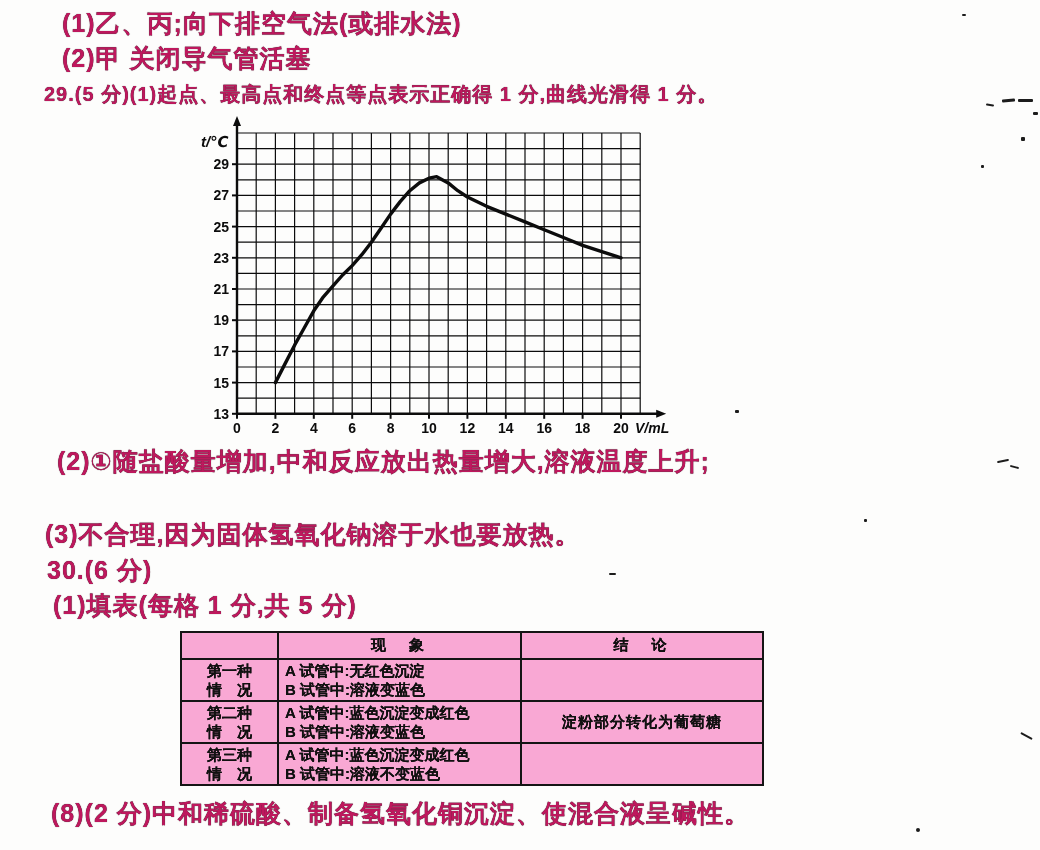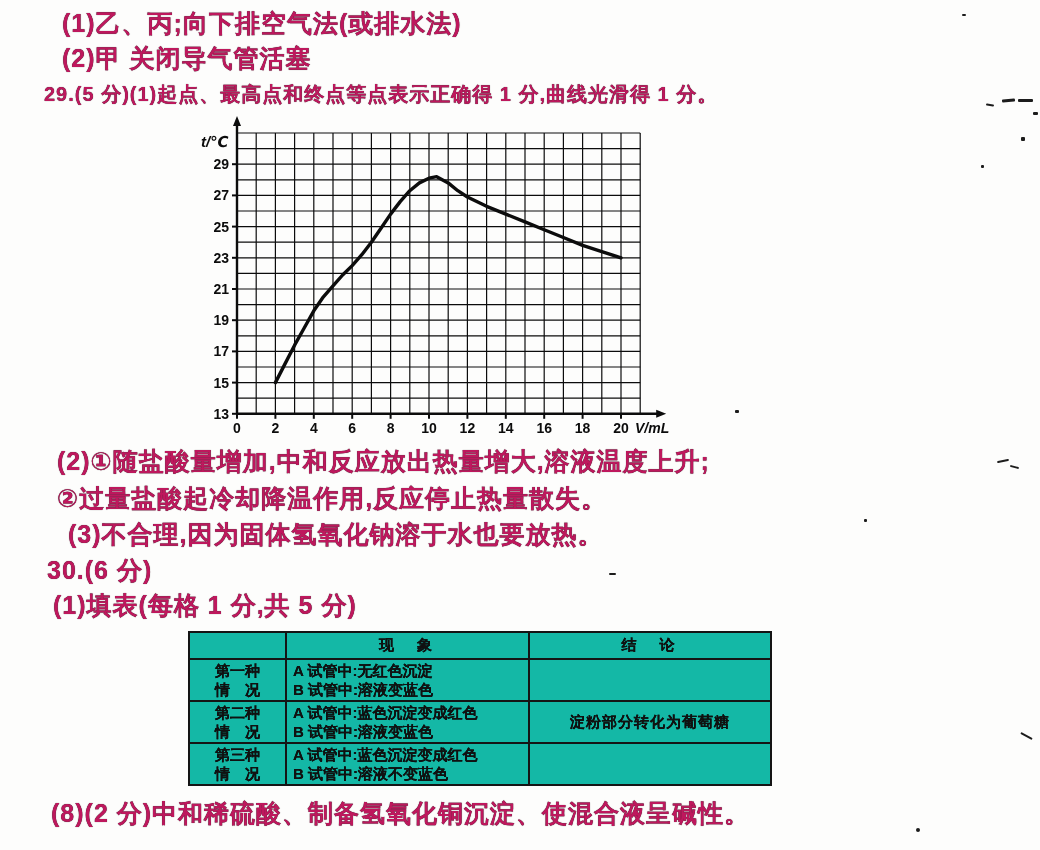--- a/index.html
+++ b/index.html
@@ -18,25 +18,25 @@
     font-weight:700;
     font-size:25px;
     letter-spacing:1px;
     color:#be185d;
     text-shadow:0 0 0.7px #000;
     white-space:nowrap;
   }
   .chart-wrap{position:absolute;left:195px;top:114px;width:490px;height:340px;}
   
   table.anstable{
-    position:absolute;left:188px;top:631px;
+    position:absolute;left:180px;top:631px;
     border-collapse:collapse;
     table-layout:fixed;
     width:552px;
-    background:#14b8a6;
+    background:#f9a8d4;
   }
   table.anstable td, table.anstable th{
     border:2px solid #151515;
     padding:1px 6px;
     font-size:15px;
     font-weight:700;
     color:#111;
     text-shadow:0 0 0.5px #000;
     overflow:hidden;
   }
@@ -146,22 +146,21 @@
         <text x="387.59999999999997" y="318.8" text-anchor="middle" font-size="14" font-weight="700" fill="#0c0c0c">18</text>
         <line x1="426" y1="299.8" x2="426" y2="304.8" stroke="#0c0c0c" stroke-width="2"></line>
         <text x="426" y="318.8" text-anchor="middle" font-size="14" font-weight="700" fill="#0c0c0c">20</text>
         <text x="6" y="33" font-size="15" font-style="italic" font-weight="700" fill="#0c0c0c">t/℃</text>
         <text x="440" y="318.8" font-size="14" font-style="italic" font-weight="700" fill="#0c0c0c">V/mL</text>
         <path d="M80.4 268.6 L90.0 249.9 L99.6 231.2 L109.2 214.0 L118.8 196.8 L128.4 182.8 L138.0 171.9 L147.6 161.0 L157.2 151.6 L166.8 140.7 L176.4 128.2 L186.0 114.2 L195.6 100.1 L205.2 87.6 L214.8 76.7 L224.4 68.9 L234.0 64.2 L241.7 62.7 L253.2 68.9 L262.8 76.7 L272.4 83.0 L291.6 92.3 L310.8 100.1 L330.0 107.9 L349.2 115.7 L368.4 123.5 L387.6 131.3 L406.8 137.6 L426.0 143.8" fill="none" stroke="#0c0c0c" stroke-width="3.4" stroke-linejoin="round" stroke-linecap="round"></path>
       </svg>
   </div>
 
   <div class="line" style="left:57px;top:445px;">(2)①随盐酸量增加,中和反应放出热量增大,溶液温度上升;</div>
-  <div class="line" style="left:57px;top:482px;">②过量盐酸起冷却降温作用,反应停止热量散失。</div>
-  <div class="line" style="left:68px;top:518px;">(3)不合理,因为固体氢氧化钠溶于水也要放热。</div>
+  <div class="line" style="left:45px;top:518px;">(3)不合理,因为固体氢氧化钠溶于水也要放热。</div>
   <div class="line" style="left:47px;top:554px;">30.(6 分)</div>
   <div class="line" style="left:53px;top:589px;">(1)填表(每格 1 分,共 5 分)</div>
 
   <table class="anstable">
     <tbody>
         <tr>
       <th class="hdr" style="width:83px;"></th>
       <th class="hdr" style="width:229px;">现　象</th>
       <th class="hdr" style="width:228px;">结　论</th>
     </tr>

